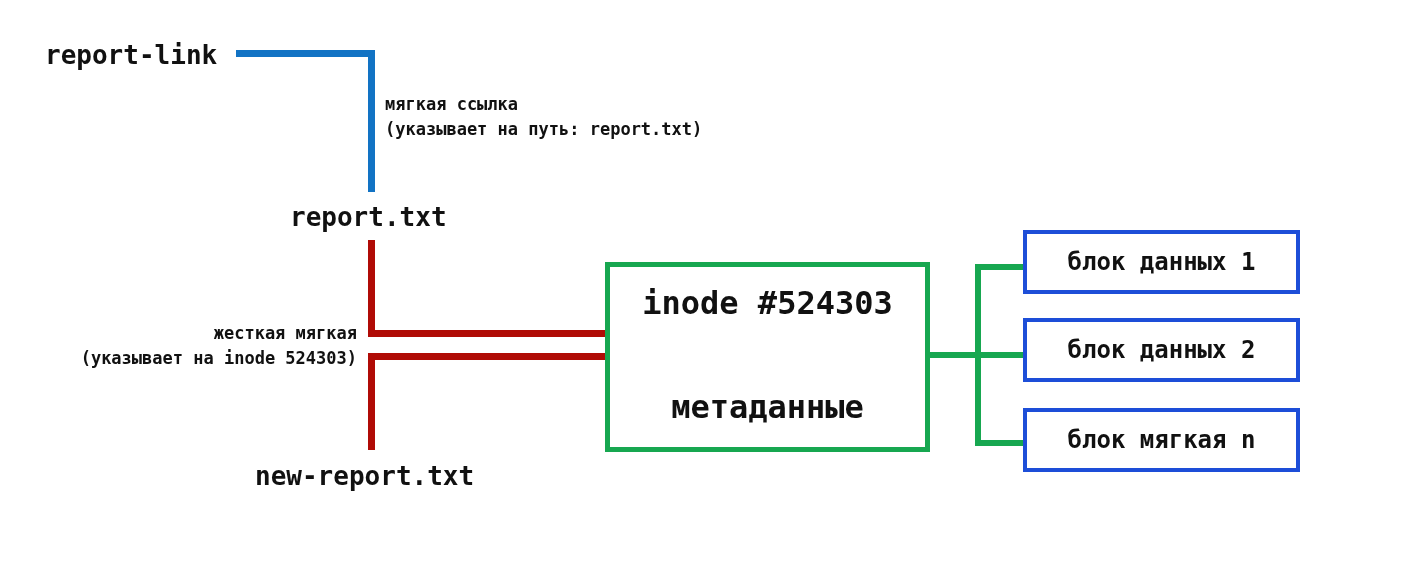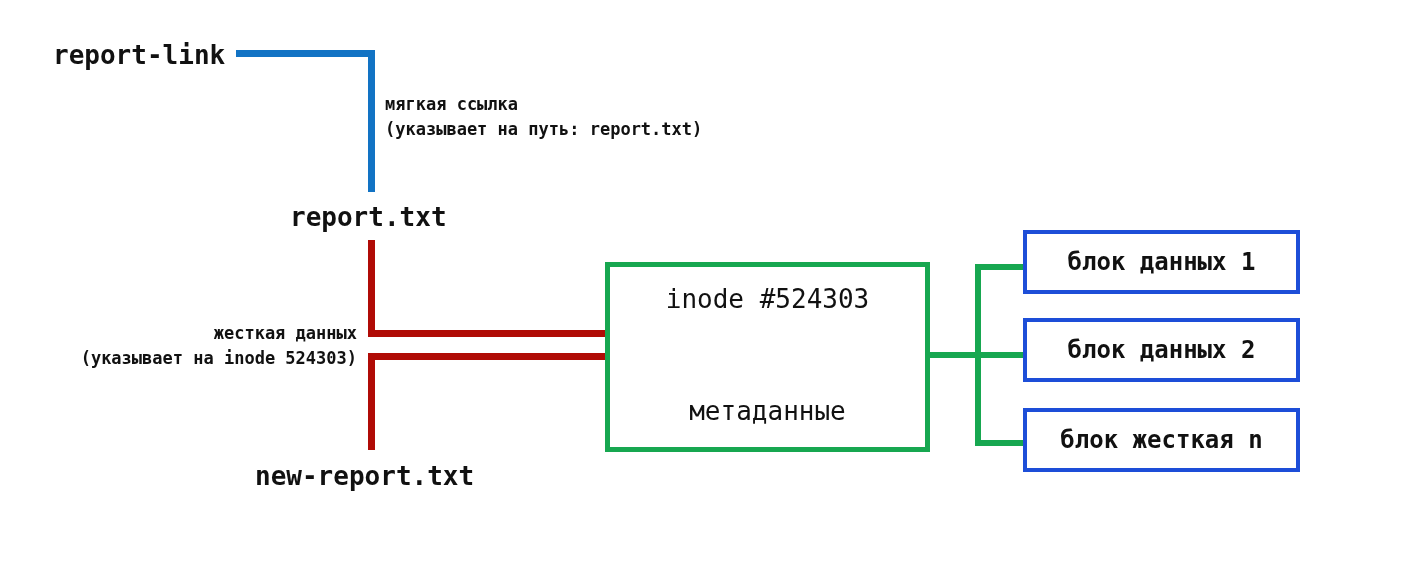--- a/index.html
+++ b/index.html
@@ -58,43 +58,43 @@
     box-sizing: border-box;
     border: 5px solid #17a750;
     background: #ffffff;
     display: flex;
     flex-direction: column;
     justify-content: space-between;
     align-items: center;
     padding: 17px 0 21px 0;
   }
   .inode-box .box-text {
-    font-size: 26px;
-    font-weight: normal;
+    font-size: 32px;
+    font-weight: bold;
     white-space: nowrap;
   }
   .data-block {
     position: absolute;
     left: 1023px;
     width: 277px; height: 64px;
     box-sizing: border-box;
     border: 4px solid #1d4ed8;
     background: #ffffff;
     display: flex;
     justify-content: center;
     align-items: center;
     font-size: 24px;
     font-weight: bold;
     white-space: nowrap;
   }
   .data-block.b1 { top: 230px; }
   .data-block.b2 { top: 318px; }
   .data-block.b3 { top: 408px; }
 
-  .pos-report-link    { left: 53px;  top: 40px; }
+  .pos-report-link    { left: 45px;  top: 40px; }
   .pos-report-txt     { left: 290px; top: 202px; }
   .pos-new-report-txt { left: 255px; top: 461px; }
   .pos-soft-label     { left: 385px; top: 50px; margin-top: 42px; }
   .pos-hard-label     { right: 1060px; top: 321px; }
 </style>
 </head>
 <body>
 
 <div class="canvas">
 
@@ -111,31 +111,31 @@
     <div>мягкая ссылка</div>
     <div>(указывает на путь: report.txt)</div>
   </div>
 
   <div class="line red red-v1"></div>
   <div class="line red red-h1"></div>
   <div class="line red red-h2"></div>
   <div class="line red red-v2"></div>
 
   <div class="annotation right pos-hard-label">
-    <div>жесткая данных</div>
+    <div>жесткая мягкая</div>
     <div>(указывает на inode 524303)</div>
   </div>
 
   <div class="inode-box">
     <div class="box-text">inode #524303</div>
     <div class="box-text">метаданные</div>
   </div>
 
   <div class="line green green-mid"></div>
   <div class="line green green-bus"></div>
   <div class="line green green-top"></div>
   <div class="line green green-bot"></div>
 
   <div class="data-block b1">блок данных 1</div>
   <div class="data-block b2">блок данных 2</div>
-  <div class="data-block b3">блок жесткая n</div>
+  <div class="data-block b3">блок мягкая n</div>
 
 </div>
 
 </body></html>

